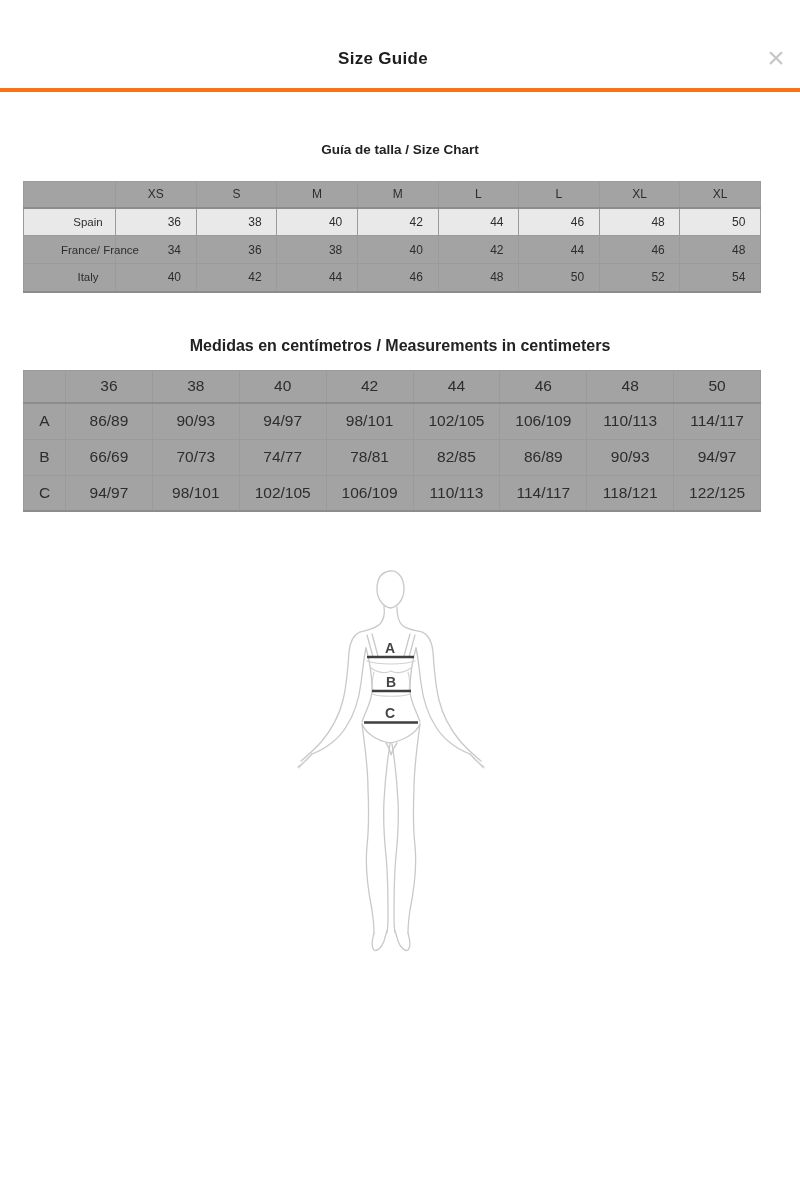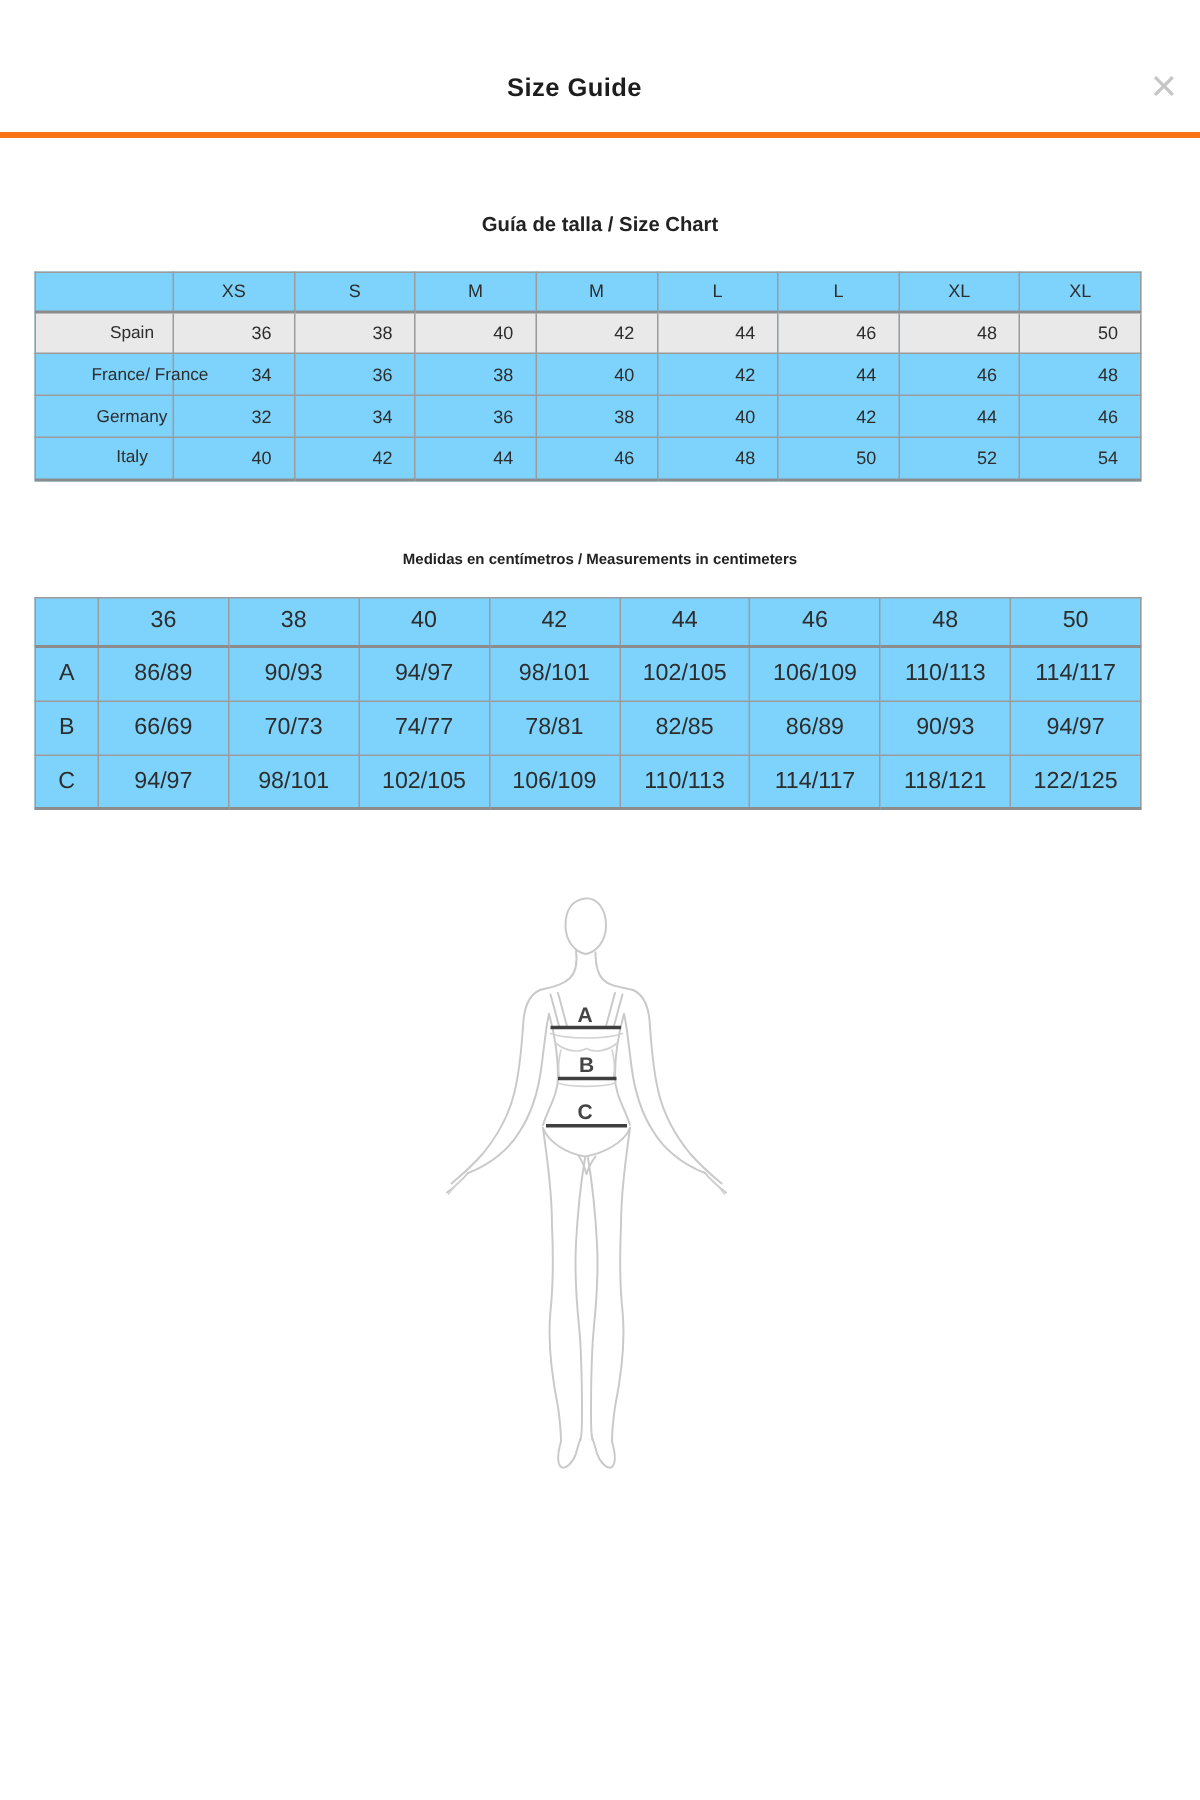--- a/index.html
+++ b/index.html
@@ -22,23 +22,23 @@
     font-size: 30px; line-height: 32px; text-align: center;
     color: #c6c6c6; cursor: pointer; font-family: "Liberation Sans", sans-serif;
     font-weight: 400; padding: 0;
   }
   
   .sec-title {
     text-align: center; font-weight: 700; color: #222222;
     font-size: 13.5px; line-height: 17px;
   }
   #size-chart-title { margin: 49px 0 23px; }
-  #measurements-title { margin: 44px 0 16px; font-size: 10px; }
-  
-  table { border-collapse: collapse; table-layout: fixed; background: #7dd3fc; }
+  #measurements-title { margin: 44px 0 16px; font-size: 16px; }
+  
+  table { border-collapse: collapse; table-layout: fixed; background: #a3a3a3; }
   th, td {
     border: 1px solid #9b9b9b; text-align: center; vertical-align: middle;
     font-weight: 400; color: #2d2d2d; padding: 0; white-space: nowrap;
     font-family: "Liberation Sans", sans-serif;
   }
   .t1 { width: 738px; margin-left: 23px; font-size: 12px; }
   .t1 col.label-col { width: 92px; }
   .t1 thead th { height: 26px; border-bottom: 2px solid #8c8c8c; }
   .t1 tbody th, .t1 tbody td { height: 28px; padding-left: 37px; }
   .t1 tbody th { font-size: 11.5px; }
@@ -115,31 +115,20 @@
           <td>34</td>
           <td>36</td>
           <td>38</td>
           <td>40</td>
           <td>42</td>
           <td>44</td>
           <td>46</td>
           <td>48</td>
         </tr>
         <tr>
-          <th>Germany</th>
-          <td>32</td>
-          <td>34</td>
-          <td>36</td>
-          <td>38</td>
-          <td>40</td>
-          <td>42</td>
-          <td>44</td>
-          <td>46</td>
-        </tr>
-        <tr>
           <th>Italy</th>
           <td>40</td>
           <td>42</td>
           <td>44</td>
           <td>46</td>
           <td>48</td>
           <td>50</td>
           <td>52</td>
           <td>54</td>
         </tr>

